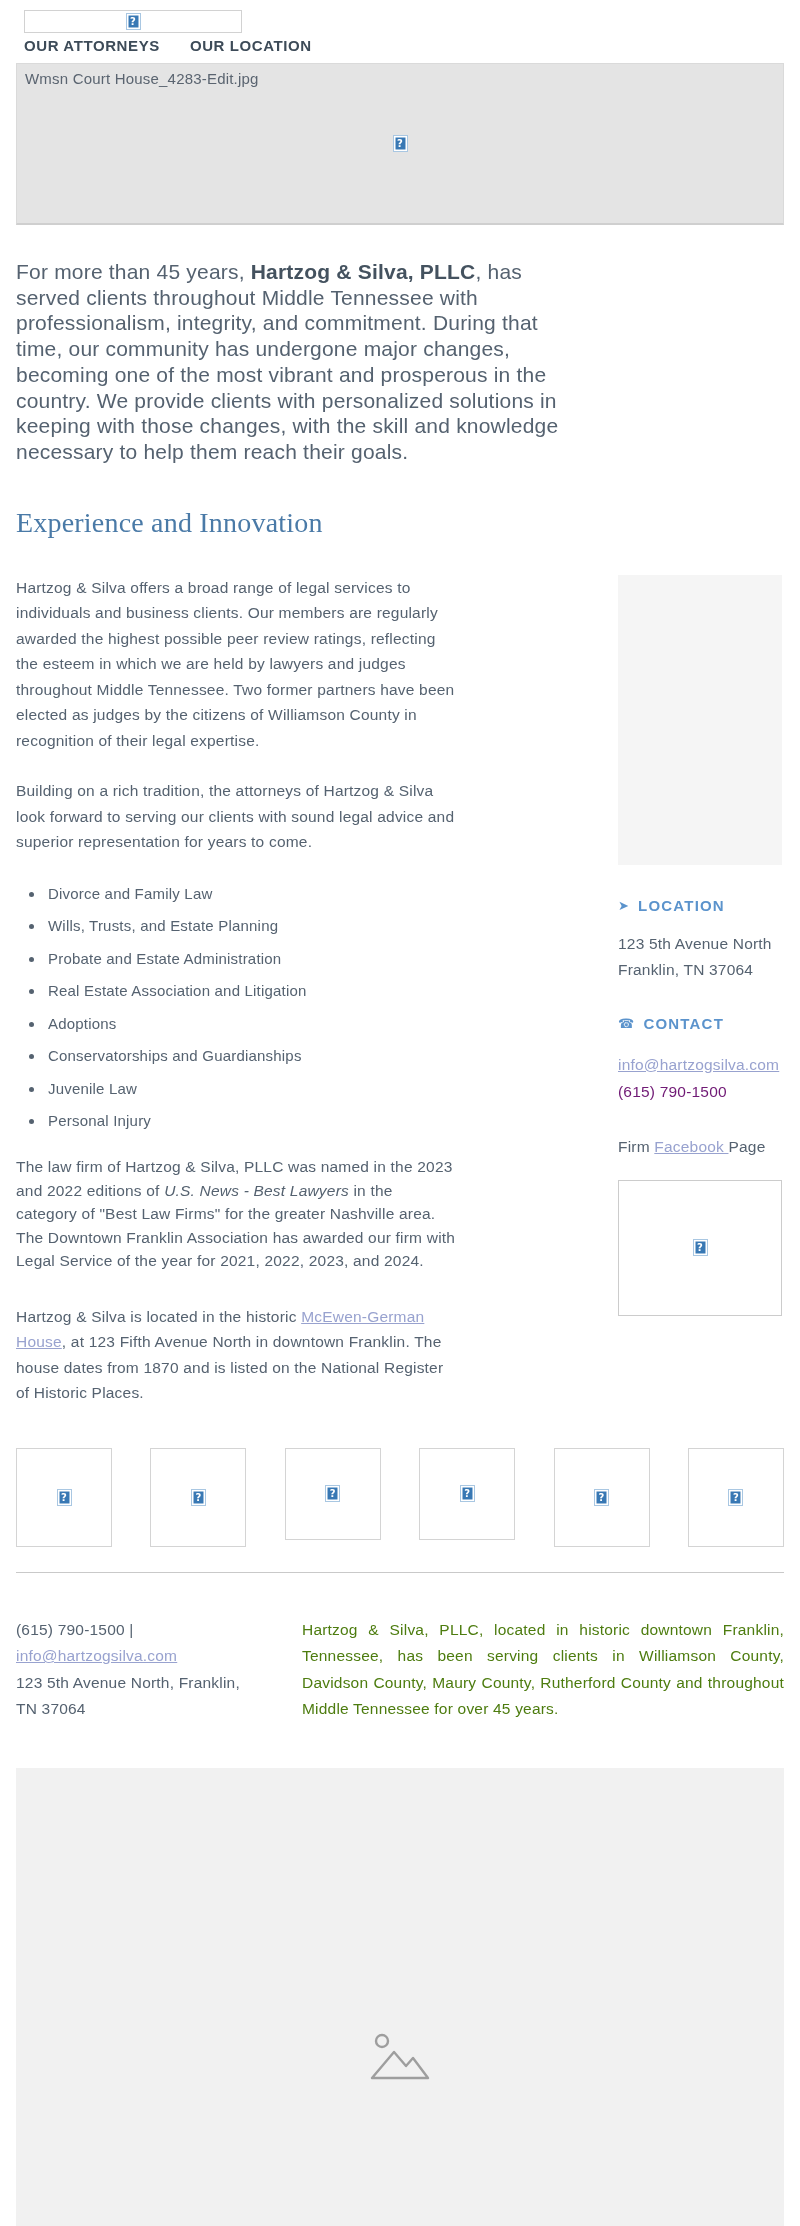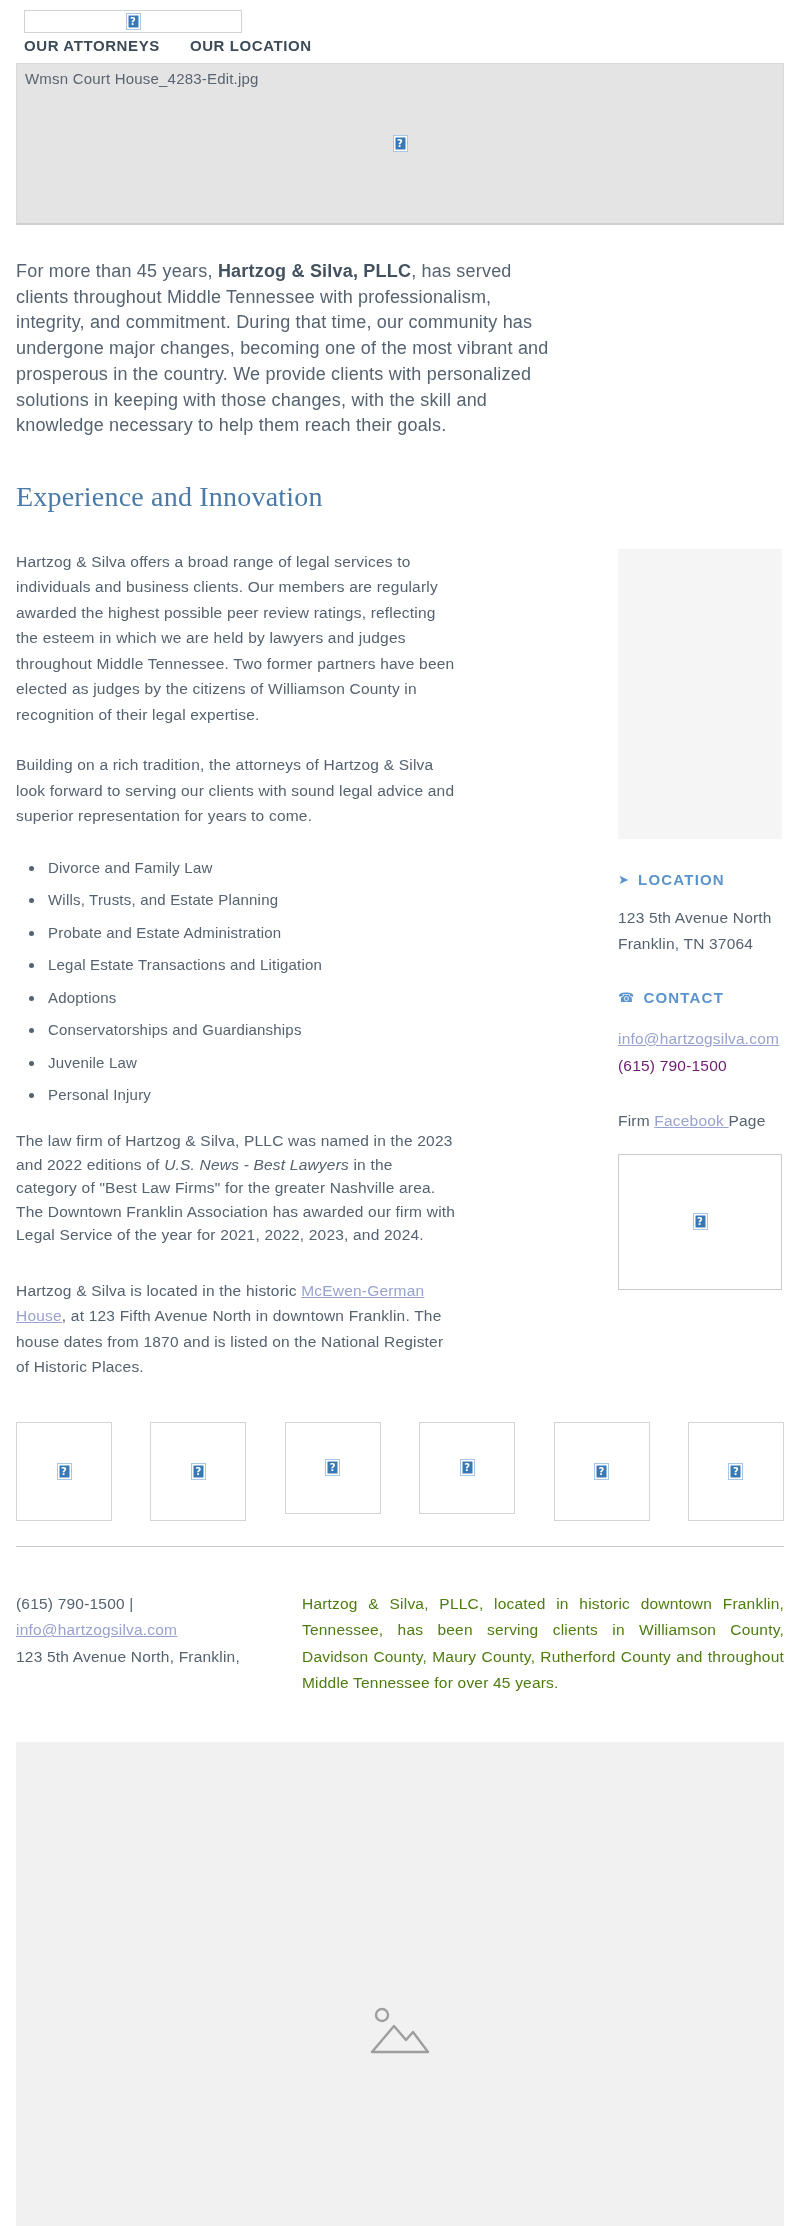--- a/index.html
+++ b/index.html
@@ -40,21 +40,21 @@
     position:relative;
     display:flex; align-items:center; justify-content:center;
   }
   .banner-alt {
     position:absolute; top:6px; left:8px;
     font-size:15px; color:#5a6470;
   }
 
   
   .intro {
-    margin-top:34px; font-size:18px; line-height:25.7px; color:#556270;
+    margin-top:34px; font-size:21px; line-height:25.7px; color:#556270;
     max-width:548px;
   }
   .intro strong { color:#44525f; }
 
   
   h1.page-heading {
     margin-top:42px;
     font-family:"Liberation Serif","DejaVu Serif",serif;
     font-weight:400; font-size:28px; color:#4a7aa7; letter-spacing:.2px;
   }
@@ -144,21 +144,21 @@
   <div class="columns">
 
     <div class="col-left">
       <p>Hartzog &amp; Silva offers a broad range of legal services to individuals and business clients.  Our members are regularly awarded the highest possible peer review ratings, reflecting the esteem in which we are held by lawyers and judges throughout Middle Tennessee.  Two former partners have been elected as judges by the citizens of Williamson County in recognition of their legal expertise.</p>
       <p class="para2">Building on a rich tradition, the attorneys of Hartzog &amp; Silva look forward to serving our clients with sound legal advice and superior representation for years to come.</p>
 
       <ul class="practice">
         <li>Divorce and Family Law</li>
         <li>Wills, Trusts, and Estate Planning</li>
         <li>Probate and Estate Administration</li>
-        <li>Legal Estate Transactions and Litigation</li>
+        <li>Real Estate Association and Litigation</li>
         <li>Adoptions</li>
         <li>Conservatorships and Guardianships</li>
         <li>Juvenile Law</li>
         <li>Personal Injury</li>
       </ul>
 
       <p class="awards"><span>The law firm of Hartzog &amp; Silva, PLLC was named in the 2023 and 2022 editions of </span><em>U.S. News - Best Lawyers</em><span> in the category of "Best Law Firms" for the greater Nashville area. The Downtown Franklin Association has awarded our firm with Legal Service of the year for 2021, 2022, 2023, and 2024.</span></p>
 
       <p class="history"><span>Hartzog &amp; Silva is located in the historic </span><a class="text-link">McEwen-German House</a><span>, at 123 Fifth Avenue North in downtown Franklin. The house dates from 1870 and is listed on the National Register of Historic Places.</span></p>
     </div>
@@ -213,20 +213,21 @@
       </div>
   </div>
 
   <div class="divider"></div>
 
   <div class="footer">
     <div class="footer-left">
       <div>(615) 790-1500 |</div>
       <div><a class="text-link">info@hartzogsilva.com</a></div>
       <div>123 5th Avenue North, Franklin,</div>
+      <div>TN 37064</div>
     </div>
     <div class="footer-right">Hartzog &amp; Silva, PLLC, located in historic downtown Franklin, Tennessee, has been serving clients in Williamson County, Davidson County, Maury County, Rutherford County and throughout Middle Tennessee for over 45 years.</div>
   </div>
 
   <div class="map">
     <svg width="68" height="58" viewBox="0 0 68 58">
       <circle cx="16" cy="13" r="6" fill="none" stroke="#9e9e9e" stroke-width="2.4"></circle>
       <path d="M6 50 L28 24 L40 38 L47 30 L62 50 Z" fill="none" stroke="#9e9e9e" stroke-width="2.4" stroke-linejoin="round"></path>
     </svg>
   </div>

